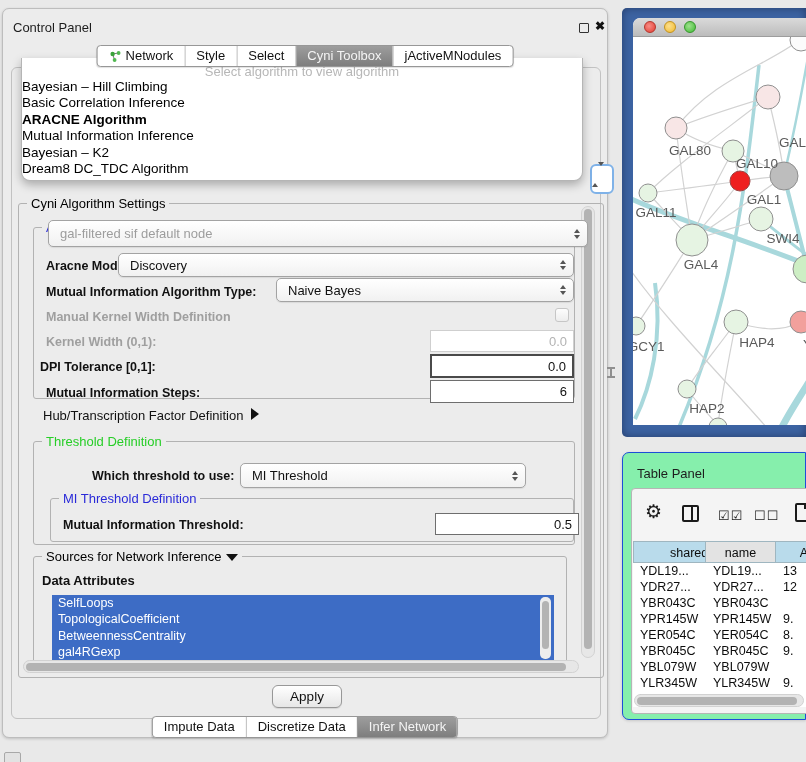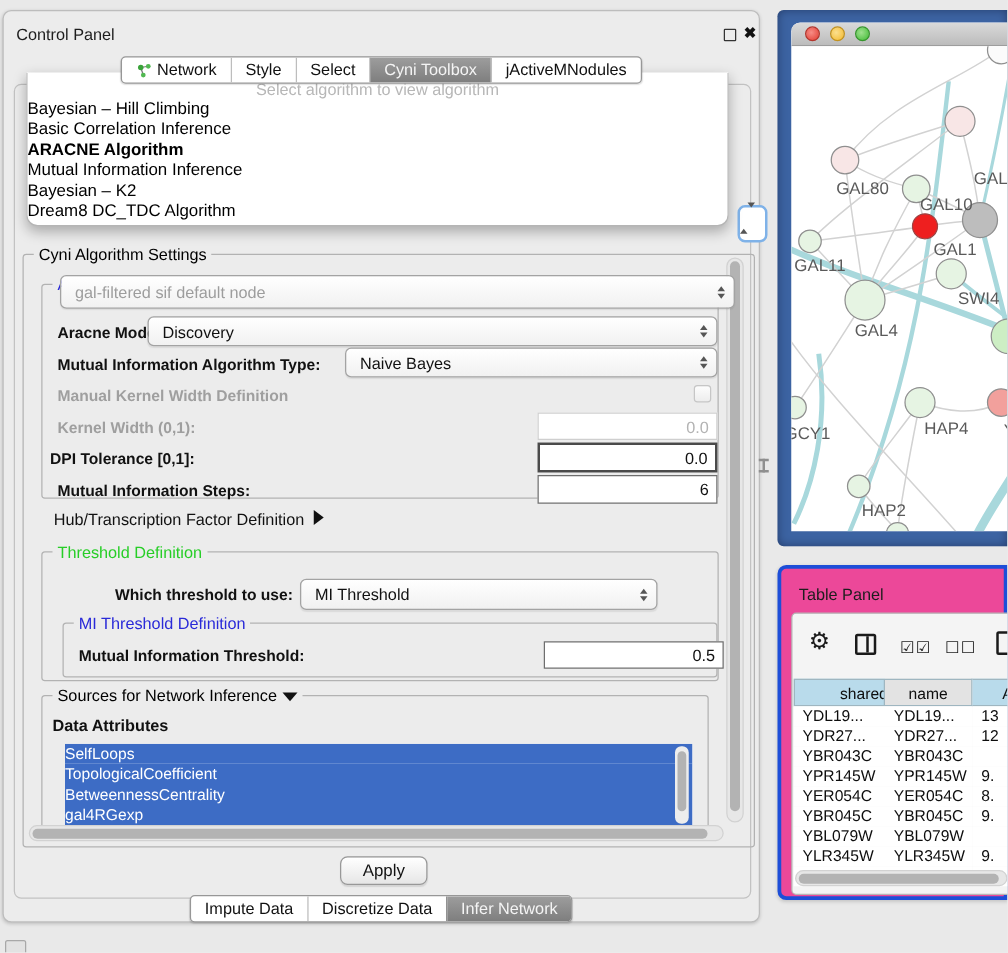--- a/index.html
+++ b/index.html
@@ -64,21 +64,21 @@
     background:linear-gradient(#fdfdfd,#ededed); }
 
   
   .sbar-v { position:absolute; background:#e7e7e7; border:1px solid #d2d2d2; border-radius:7px; }
   .sbar-v .thumb { position:absolute; left:2px; width:8px; background:#b3b3b3; border-radius:5px; }
   .sbar-h { position:absolute; background:#e7e7e7; border:1px solid #d2d2d2; border-radius:7px; }
   .sbar-h .thumb { position:absolute; top:2px; height:8px; background:#b3b3b3; border-radius:5px; }
 
   
   #attr-list { position:absolute; left:18px; top:38px; width:502px; height:66px; background:#fff; overflow:hidden; }
-  #attr-list .li { height:16.4px; line-height:16.4px; font-size:12.5px; color:#fff; background:#3d6cc5; }
+  #attr-list .li { height:16.4px; line-height:16.4px; font-size:12.5px; color:#fff; background:#3d6cc5; padding-left:6px; }
   #attr-sb { position:absolute; left:506px; top:40px; width:11px; height:62px; background:#ededed; border-radius:5px; }
   #attr-sb .thumb { position:absolute; left:2px; top:4px; width:7px; height:48px; background:#b3b3b3; border-radius:4px; }
 
   #apply-btn { position:absolute; left:268px; top:675px; width:70px; height:23px;
     background:linear-gradient(#ffffff,#e6e6e6); border:1px solid #989898; border-radius:6px;
     font-size:13.5px; color:#111; display:flex; align-items:center; justify-content:center;
     box-shadow:0 1px 1px rgba(0,0,0,.1); }
 
   .hub-row { position:absolute; font-size:13px; color:#111; display:flex; gap:8px; }
   .tri-right { width:0; height:0; border-top:6px solid transparent; border-bottom:6px solid transparent; border-left:8px solid #111; }
@@ -96,21 +96,21 @@
   #net-titlebar { position:absolute; left:0; top:0; width:100%; height:19px;
     background:linear-gradient(#dadada,#bcbcbc); border-bottom:1px solid #9d9d9d; border-radius:7px 0 0 0; }
   .tl { position:absolute; top:3px; width:12px; height:12px; border-radius:50%; }
   #tl-red   { left:11px; background:radial-gradient(circle at 4px 4px,#f78d86,#e23b30); border:.5px solid #b3352c; }
   #tl-yel   { left:31px; background:radial-gradient(circle at 4px 4px,#fbdf8e,#f2b92c); border:.5px solid #c2921f; }
   #tl-grn   { left:51px; background:radial-gradient(circle at 4px 4px,#9fe08e,#3fbb33); border:.5px solid #36952c; }
   #net-svg { position:absolute; left:0; top:19px; }
 
   
   #table-panel { position:absolute; left:622px; top:452px; width:184px; height:268px;
-    background:#ec4899; border:3px solid #1d4ed8; border-radius:7px 0 0 7px;
+    background:#86efac; border:1px solid #1d4ed8; border-radius:7px 0 0 7px;
     box-shadow:0 1px 3px rgba(0,0,0,.15); }
   #tp-title { position:absolute; left:14px; top:13px; font-size:13px; color:#1d1d1d; }
   #tp-window { position:absolute; left:8px; top:35px; width:176px; height:226px; background:#f4f4f4;
     border:1px solid #b5b5b5; border-radius:4px 0 0 4px; overflow:hidden; }
   #tp-toolbar { position:absolute; left:0; top:0; width:100%; height:52px; }
   .gear { position:absolute; left:13px; top:13px; font-size:19px; color:#1a1a1a; line-height:19px; }
   .colicon { position:absolute; left:50px; top:16px; width:17px; height:17px; border:2px solid #1a1a1a; border-radius:2px; }
   .colicon div { position:absolute; left:50%; top:0; width:2px; height:100%; background:#1a1a1a; }
   .cbx { position:absolute; top:19px; font-size:13px; color:#1a1a1a; letter-spacing:1px; }
   .docicon { position:absolute; left:163px; top:14px; width:15px; height:19px; border:2px solid #1a1a1a; border-radius:2px; background:#f4f4f4; }

